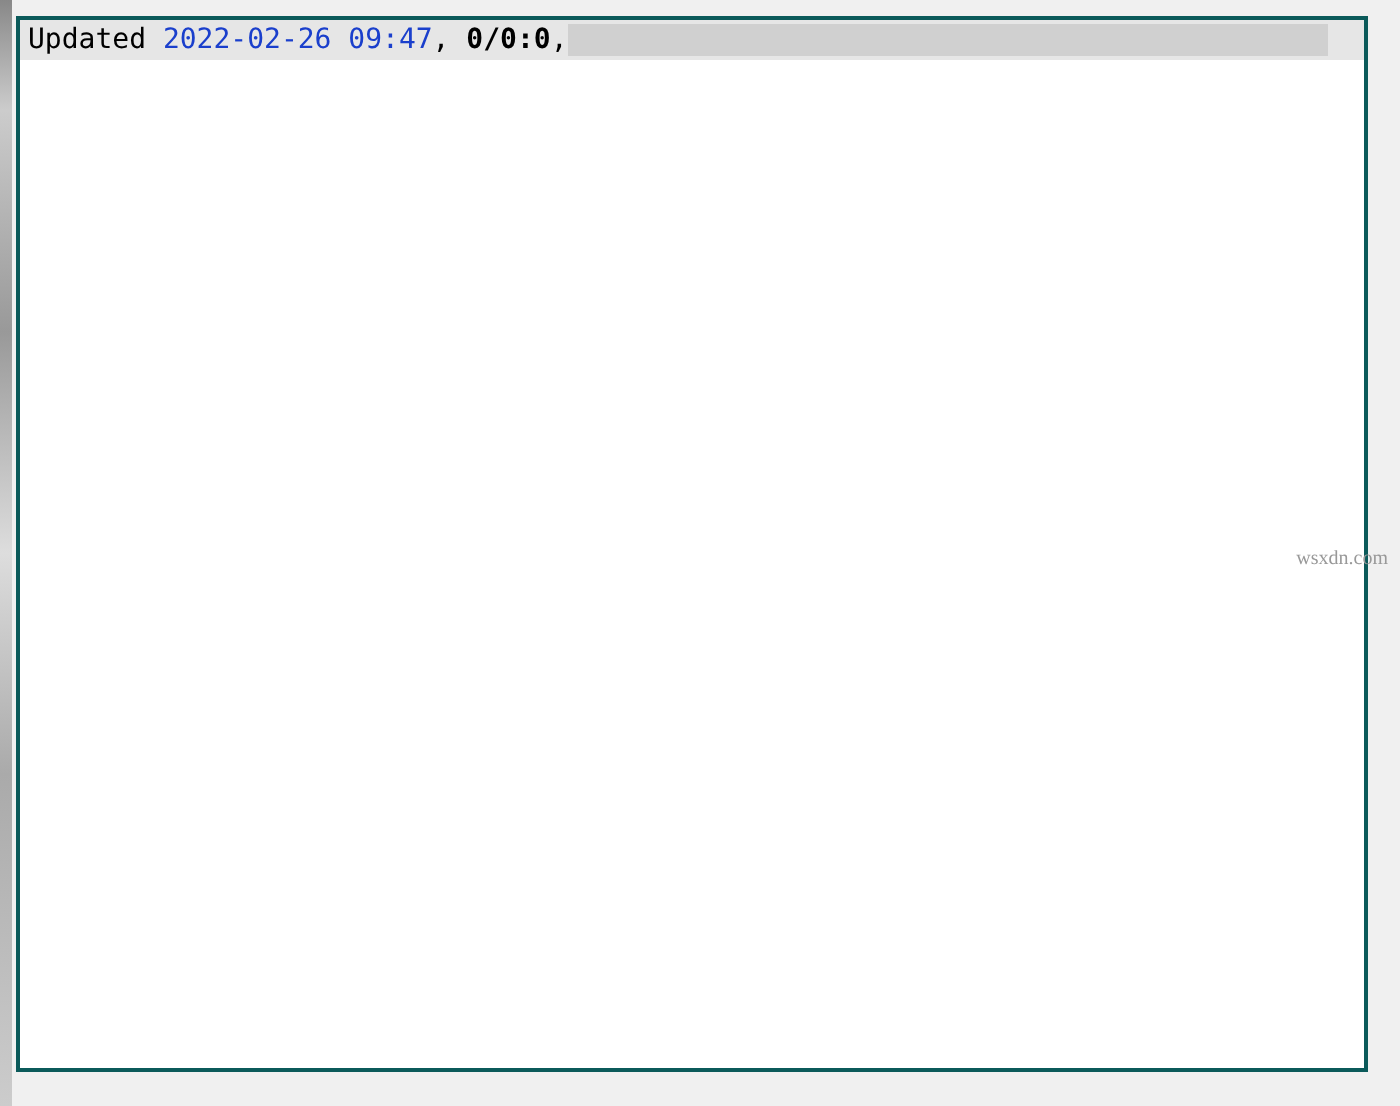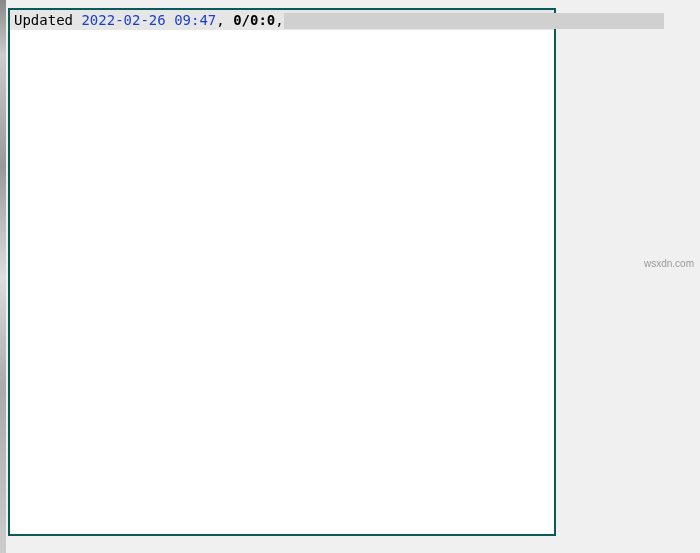--- a/index.html
+++ b/index.html
@@ -21,21 +21,21 @@
       left: 0;
       top: 0;
       width: 6px;
       height: 100%;
       background: linear-gradient(to bottom, #888 0%, #ccc 10%, #999 30%, #ddd 50%, #aaa 70%, #ccc 100%);
     }
     .emacs-frame {
       position: absolute;
       left: 8px;
       top: 8px;
-      width: 548px;
+      width: 676px;
       height: 528px;
       border: 2px solid #0b5a5a;
       background: #1d4ed8;
       display: flex;
       flex-direction: column;
     }
     .header-line {
       background: #e6e6e6;
       padding: 1px 4px;
       font-size: 14px;
@@ -76,24 +76,24 @@
     .mode-buffer-name {
       font-weight: bold;
     }
     .echo-area {
       background: #ffffff;
       height: 18px;
     }
     .watermark {
       position: absolute;
       right: 6px;
-      bottom: 284px;
+      bottom: 268px;
       font-size: 10px;
       color: #999;
-      font-family: Liberation Sans, sans-serif;
+      font-family: Liberation Serif, serif;
     }
   </style>
 </head>
 <body>
 
 <div class="left-sliver"></div>
 
 <div class="emacs-frame">
 
   <div class="header-line"><span class="header-label">Updated </span><span class="header-date">2022-02-26 09:47</span><span>, </span><span class="header-stats">0/0:0</span><span>,</span><span class="header-cursor-region"></span></div>

